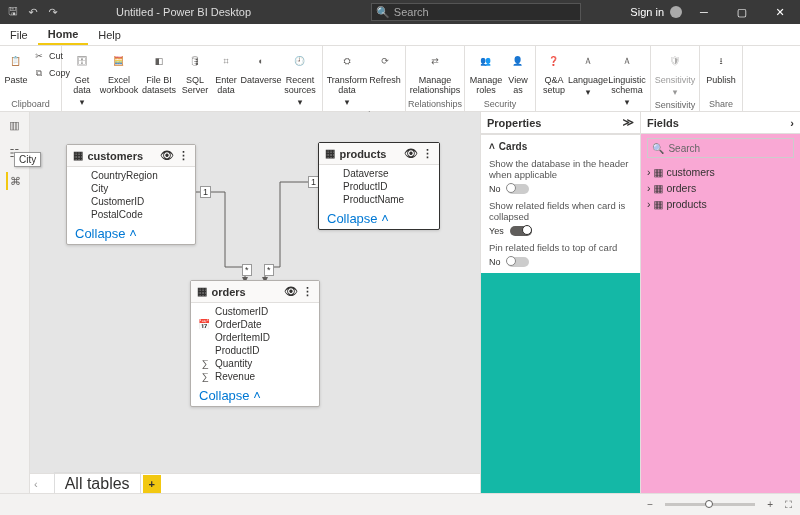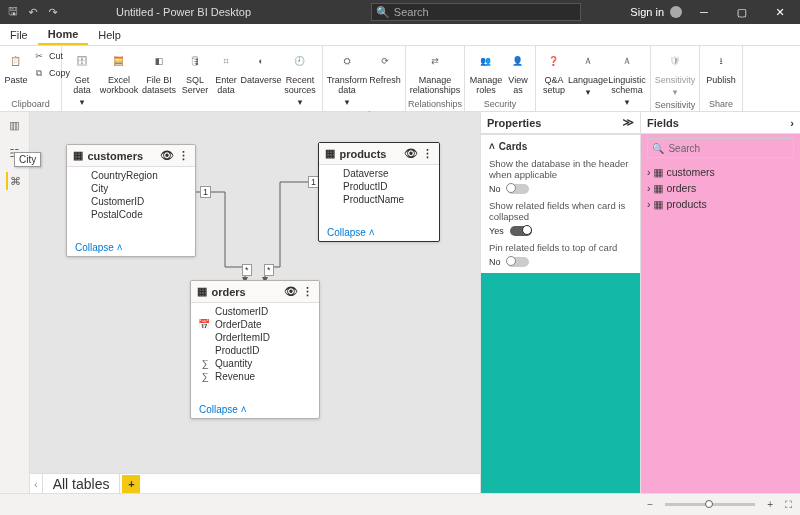--- a/index.html
+++ b/index.html
@@ -30,39 +30,39 @@
 .tooltip { position:absolute; left:14px; top:152px; background:#fff; border:1px solid #999; padding:1px 4px; font-size:10px; box-shadow:1px 1px 2px rgba(0,0,0,0.2);}
 .canvas { flex:1; background:#e5e5e5; position:relative; overflow:hidden;}
 .card { position:absolute; background:#fff; border:1px solid #b3b0ad; border-radius:2px; box-shadow:0 1px 3px rgba(0,0,0,0.15);}
 .card.sel { border:1.5px solid #323130;}
 .card-hd { height:22px; border-bottom:1px solid #e1dfdd; display:flex; align-items:center; padding:0 6px; gap:4px; font-weight:600; background:#faf9f8;}
 .card-hd .sp{flex:1;}
 .eye{}
 .card-body { padding:2px 0;}
 .fld { display:flex; align-items:center; gap:4px; padding:1px 8px; font-size:10px;}
 .fld .fi{ width:12px; display:flex; justify-content:center; color:#605e5c;}
-.collapse { padding:3px 8px; color:#0078d4; font-size:10px;margin-top:16px;}
+.collapse { padding:3px 8px; color:#0078d4; font-size:13px;}
 svg.rel { position:absolute; top:0; left:0; pointer-events:none; }
 .cardlab { position:absolute; font-size:9px; background:#fff; border:1px solid #999; padding:0 2px;}
 .rhs { width:160px; background:#14b8a6; border-left:1px solid #e1dfdd; display:flex; flex-direction:column;}
 .pane-h { height:22px; display:flex; align-items:center; justify-content:space-between; padding:0 6px; border-bottom:1px solid #e1dfdd; font-weight:600; background:#fff;}
 .section { padding:4px 8px; border-top:1px solid #e1dfdd; background:#fff;}
 .section .shd { font-size:10px; font-weight:600; display:flex; align-items:center; gap:4px; padding:2px 0;}
 .prop { font-size:9.5px; color:#555; padding:4px 0 2px;}
 .tog { display:flex; gap:6px; font-size:9px; padding:2px 0;}
 .tog .sw { width:22px; height:10px; background:#ccc; border-radius:5px; position:relative;}
 .tog .sw.on{ background:#605e5c;}
 .tog .sw .k { width:10px; height:10px; background:#fff; border:1px solid #888; border-radius:50%; position:absolute; top:-1px; left:-1px;}
 .tog .sw.on .k { left:12px; border-color:#323130;}
 .fields { width:160px; background:#f9a8d4; border-left:1px solid #e1dfdd; display:flex; flex-direction:column;}
 .srch { margin:4px 6px; border:1px solid #ccc; height:20px; display:flex; align-items:center; padding:0 4px; gap:4px; font-size:10px; color:#666;}
 .ftree { padding:2px 6px;}
 .ftree .nd { display:flex; align-items:center; gap:3px; padding:2px 0; font-size:10.5px;}
 .bottombar { position:absolute; bottom:22px; left:30px; right:320px; height:20px; background:#fff; border-top:1px solid #e1dfdd; display:flex; align-items:center;}
-.tabpg { padding:2px 10px; border:1px solid #ddd; font-size:14px; margin-left:0; display:flex; align-items:center; gap:4px;}
+.tabpg { padding:2px 10px; border:1px solid #ddd; font-size:16px; margin-left:12px; display:flex; align-items:center; gap:4px;}
 .addpg { width:18px; height:18px; background:#f2c811; display:flex; align-items:center; justify-content:center; margin-left:2px; font-weight:bold;}
 .status { position:absolute; bottom:0; left:0; right:0; height:22px; background:#f3f2f1; border-top:1px solid #e1dfdd; display:flex; align-items:center; justify-content:flex-end; padding:0 8px; gap:12px; font-size:10px; color:#605e5c;}
 .zoom-slider { width:90px; height:3px; background:#c8c6c4; position:relative;}
 .zoom-slider .zh { width:8px; height:8px; border:1px solid #605e5c; background:#fff; border-radius:50%; position:absolute; top:-3px; left:40px;}
 </style>
 </head>
 <body>
 
 <div class="titlebar">
   <div class="qat">

